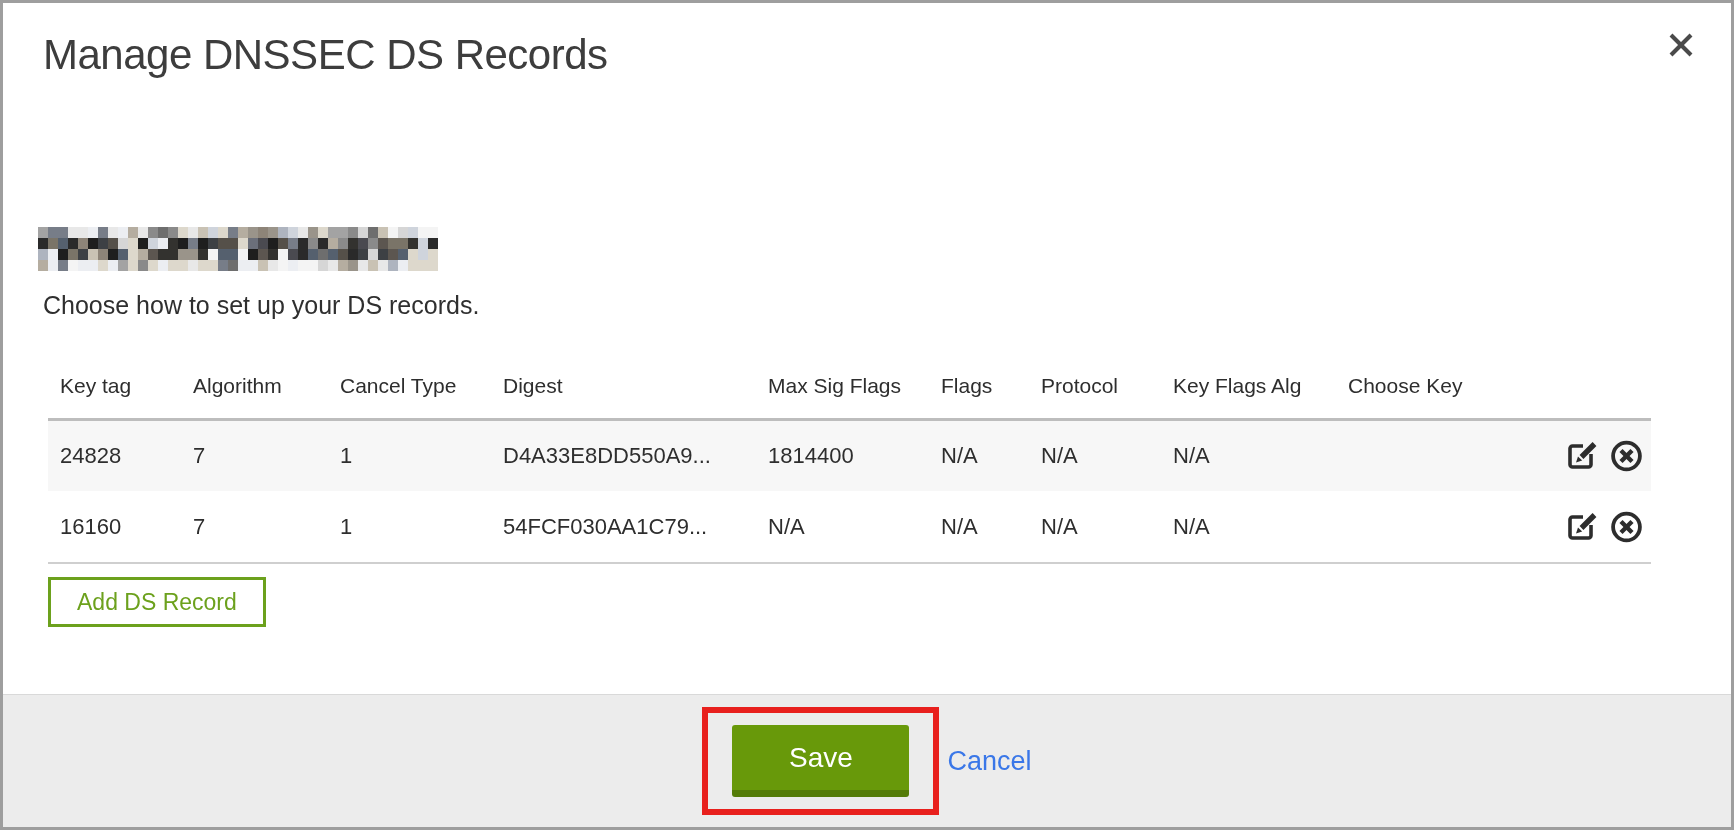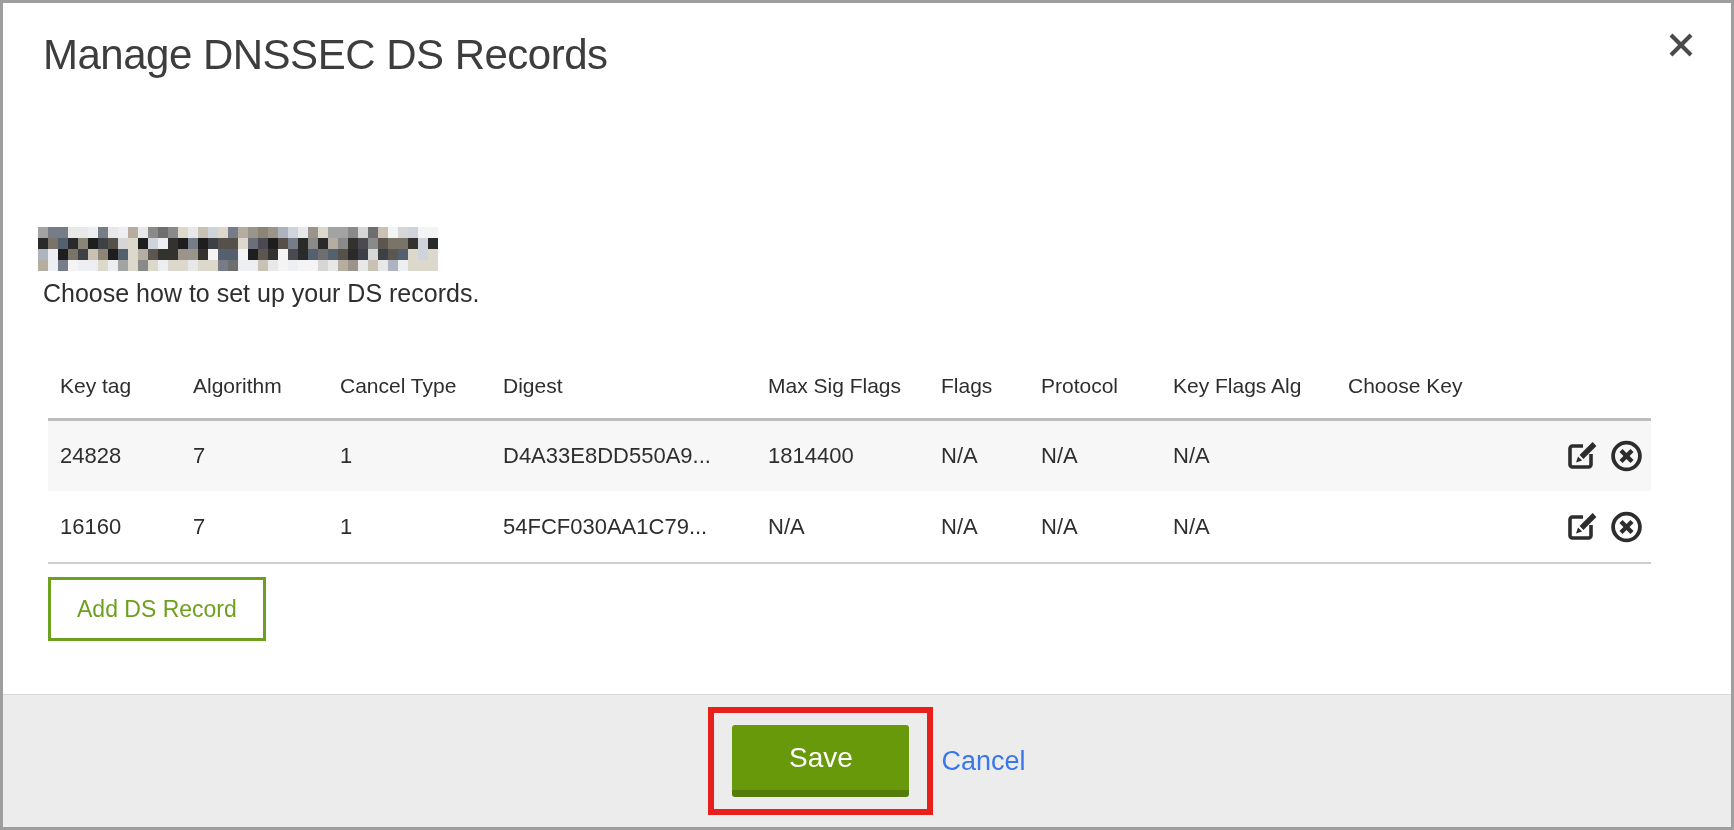--- a/index.html
+++ b/index.html
@@ -45,21 +45,21 @@
     height: 44px;
     display: grid;
     grid-template-columns: repeat(40, 1fr);
     grid-template-rows: repeat(4, 1fr);
   }
   .redacted-domain span { display: block; }
 
   .instruction {
     position: absolute;
     left: 40px;
-    top: 276px;
+    top: 288px;
     font-size: 25px;
     color: #2f2f2f;
   }
 
   .ds-table {
     position: absolute;
     left: 45px;
     top: 352px;
     width: 1603px;
     border-collapse: collapse;
@@ -97,21 +97,21 @@
     vertical-align: middle;
     cursor: pointer;
     line-height: 0;
   }
   .icon-btn + .icon-btn { margin-left: 1px; }
 
   .add-ds-btn {
     position: absolute;
     left: 45px;
     top: 574px;
-    height: 64px;
+    height: 50px;
     padding: 0 26px;
     background: #ffffff;
     border: 3px solid #6ca11d;
     color: #6ca11d;
     font-size: 23px;
     font-family: "Liberation Sans", sans-serif;
     cursor: pointer;
     display: flex;
     align-items: center;
   }
@@ -123,21 +123,21 @@
     width: 100%;
     height: 133px;
     background: #ececec;
     border-top: 1px solid #d9d9d9;
     display: flex;
     align-items: center;
     justify-content: center;
   }
   .save-annotation {
     border: 6px solid #e8201d;
-    padding: 12px 18px;
+    padding: 12px 24px;
     background: transparent;
   }
   .save-btn {
     width: 177px;
     height: 72px;
     background: #68990a;
     border: none;
     border-bottom: 7px solid #547c08;
     border-radius: 3px;
     color: #ffffff;

